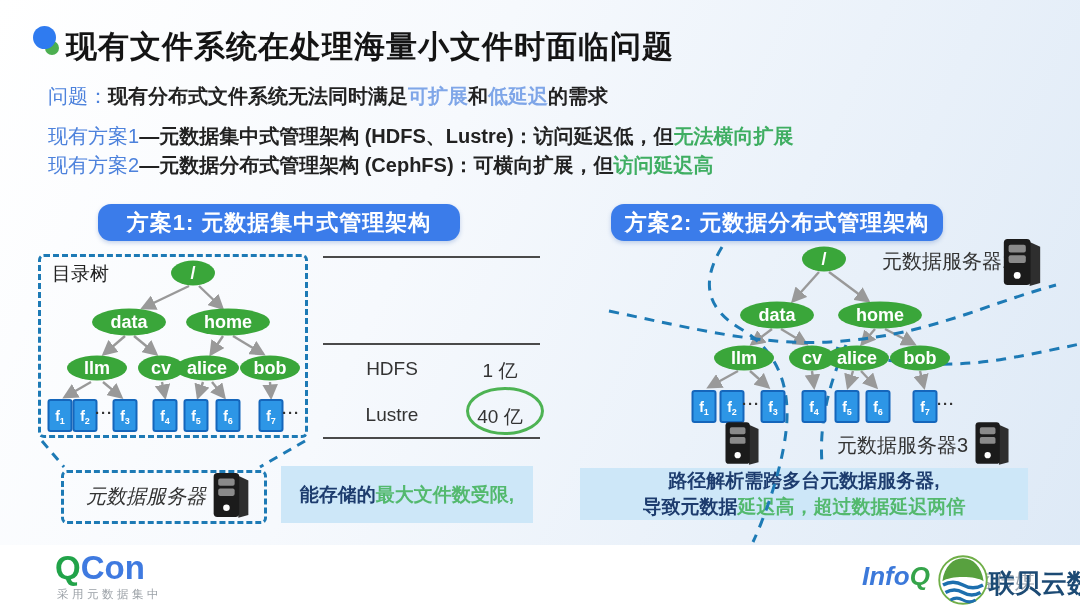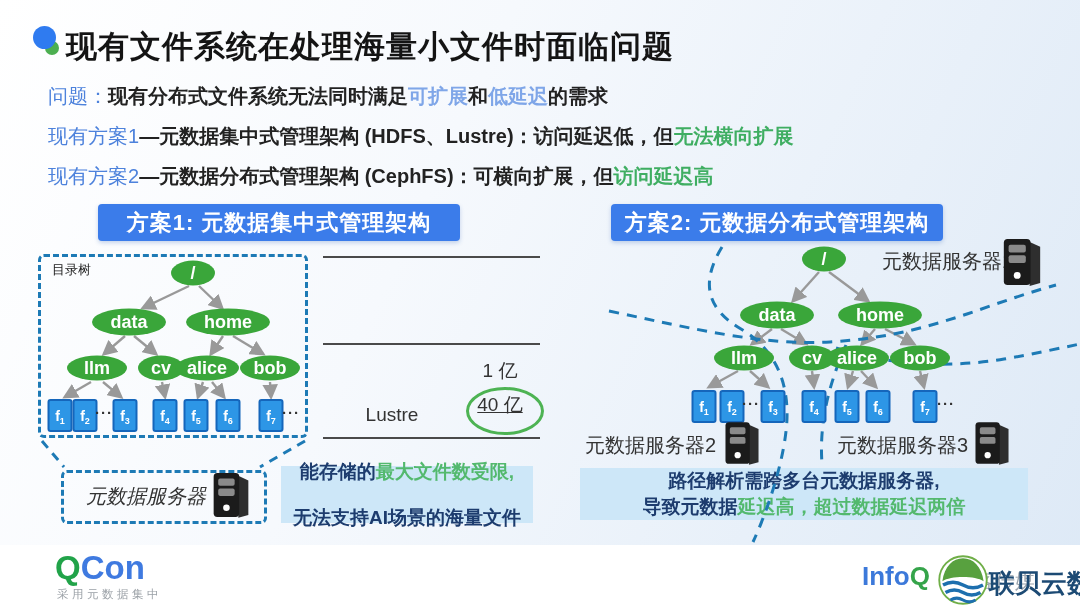--- a/index.html
+++ b/index.html
@@ -10,53 +10,53 @@
   
   .title{position:absolute;left:66px;top:26px;font-size:31px;font-weight:800;color:#141414;letter-spacing:1px;}
   .dot-blue{position:absolute;left:33px;top:26px;width:23px;height:23px;border-radius:50%;background:#2f7bf0;z-index:2;}
   .dot-green{position:absolute;left:45px;top:41px;width:14px;height:14px;border-radius:50%;background:#4caf50;z-index:1;}
   
   .intro{position:absolute;left:48px;font-size:20px;font-weight:600;color:#222;white-space:nowrap;}
   .lbl-blue{color:#4d82dc;font-weight:400;}
   .hl-blue{color:#7fa6e8;}
   .hl-green{color:#3fae62;}
   
-  .pill{position:absolute;height:37px;background:#3b7cea;border-radius:4px;color:#fff;
+  .pill{position:absolute;height:37px;background:#3b7cea;border-radius:13px;color:#fff;
     font-size:22px;font-weight:700;display:flex;align-items:center;justify-content:center;
     box-shadow:0 2px 4px rgba(40,90,180,.25);letter-spacing:1px;}
   
   .dash-box{position:absolute;border:3px dashed #1d7ab5;border-radius:6px;}
   
   .enode{position:absolute;background:#3aa63a;color:#fff;font-weight:700;border-radius:50%;
     display:flex;align-items:center;justify-content:center;transform:translate(-50%,-50%);
     font-size:18px;z-index:2;}
   .fnode{position:absolute;width:21px;height:29px;background:#2d96e6;border:2px solid #1566bb;
     border-radius:3px;color:#fff;display:flex;align-items:center;justify-content:center;
     transform:translateX(-50%);z-index:2;font-weight:600;}
   .fb{font-size:14px;line-height:14px;}
   .fs{font-size:9px;align-self:flex-end;margin-bottom:4px;}
   .dots{position:absolute;transform:translateX(-50%);font-size:15px;font-weight:700;color:#333;z-index:2;letter-spacing:1px;}
-  .tree-label{position:absolute;font-size:13px;color:#222;}
+  .tree-label{position:absolute;font-size:19px;color:#222;}
   
   .tline{position:absolute;height:2px;background:#4a4a4a;}
   .tcell{position:absolute;text-align:center;color:#333;white-space:pre-line;}
   .thead{font-size:18px;line-height:25px;}
   .trow{font-size:19px;}
   .circle-mark{position:absolute;border:3px solid #4db353;border-radius:50%;z-index:3;}
   
   .server-label{position:absolute;font-size:20px;color:#333;white-space:nowrap;}
   
   .note{position:absolute;background:#cde7f8;color:#1d3c6e;font-weight:600;font-size:19px;
     line-height:26px;text-align:center;display:flex;flex-direction:column;justify-content:center;}
   
   .qcon{position:absolute;left:55px;top:549px;font-size:33px;font-weight:800;letter-spacing:0px;}
   .qcon-q{color:#21a349;}
   .qcon-rest{color:#3f7ae0;}
   .qcon-sub{position:absolute;left:57px;top:587px;font-size:11.5px;color:#9aa0a6;letter-spacing:3.5px;}
-  .infoq{position:absolute;left:862px;top:561px;font-size:26px;font-weight:700;}
+  .infoq{position:absolute;left:862px;top:561px;font-size:26px;font-weight:700;font-style:italic;}
   .infoq-info{color:#3c79da;}
   .infoq-q{color:#35a44a;}
   .partner{position:absolute;left:955px;top:568px;font-size:20px;color:#9aa3ad;z-index:1;white-space:nowrap;}
   .wm-text{position:absolute;left:989px;top:566px;font-size:26px;font-weight:700;color:#1c4a74;z-index:3;white-space:nowrap;}
   .wm-circle{position:absolute;left:938px;top:555px;z-index:3;}
   svg.overlay{position:absolute;left:0;top:0;z-index:1;pointer-events:none;}
   .icon-wrap{position:absolute;z-index:2;}
 </style>
 </head>
 <body>
@@ -128,21 +128,21 @@
   <span class="dot-blue"></span>
   <span class="dot-green"></span>
   <div class="title">现有文件系统在处理海量小文件时面临问题</div>
 
   <div class="intro" style="top:83px;">
     <span class="lbl-blue">问题：</span><span>现有分布式文件系统无法同时满足</span><span class="hl-blue">可扩展</span><span>和</span><span class="hl-blue">低延迟</span><span>的需求</span>
   </div>
   <div class="intro" style="top:123px;">
     <span class="lbl-blue">现有方案1</span><span>—元数据集中式管理架构 (HDFS、Lustre)：访问延迟低，但</span><span class="hl-green">无法横向扩展</span>
   </div>
-  <div class="intro" style="top:163px;text-align:center;">
+  <div class="intro" style="top:152px;text-align:center;">
     <span class="lbl-blue">现有方案2</span><span>—元数据分布式管理架构 (CephFS)：可横向扩展，但</span><span class="hl-green">访问延迟高</span>
   </div>
 
   <div class="pill" style="left:98px;top:204px;width:362px;">方案1: 元数据集中式管理架构</div>
 
   <div class="dash-box" style="left:38px;top:254px;width:264px;height:178px;"></div>
   <div class="tree-label" style="left:52px;top:261px;">目录树</div>
 
   <div class="enode" style="left:193px;top:273px;width:44px;height:25px;">/</div>
   <div class="enode" style="left:129px;top:322px;width:74px;height:27px;">data</div>
@@ -179,34 +179,34 @@
     </div>
   <div class="fnode" style="left:271px;top:399px;">
       <span class="fb">f</span>
       <span class="fs">7</span>
     </div>
   <div class="dots" style="left:291px;top:404px;">···</div>
 
   <div class="tline" style="left:323px;top:256px;width:217px;"></div>
   <div class="tline" style="left:323px;top:343px;width:217px;"></div>
   <div class="tline" style="left:323px;top:437px;width:217px;"></div>
+  <div class="tcell trow" style="left:326px;top:358px;width:132px;">HDFS</div>
   <div class="tcell trow" style="left:462px;top:358px;width:76px;">1 亿</div>
   <div class="tcell trow" style="left:326px;top:404px;width:132px;">Lustre</div>
-  <div class="tcell trow" style="left:462px;top:392px;width:76px;text-decoration:underline;">40 亿</div>
+  <div class="tcell trow" style="left:462px;top:404px;width:76px;">40 亿</div>
   <div class="circle-mark" style="left:466px;top:387px;width:72px;height:42px;"></div>
 
   <div class="dash-box" style="left:61px;top:470px;width:200px;height:48px;"></div>
   <div class="server-label" style="left:86px;top:483px;font-style:italic;">元数据服务器</div>
   <svg class="icon-wrap" style="left:210px;top:471px;" width="42" height="48">
       <use href="#server-icon"></use>
     </svg>
 
   <div class="note" style="left:281px;top:466px;width:252px;height:57px;gap:20px;">
     <div><span>能存储的</span><span class="hl-green" style="color:#53b96e">最大文件数受限,</span></div>
-    <div>无法支持AI场景的海量文件</div>
   </div>
 
   <div class="pill" style="left:611px;top:204px;width:332px;">方案2: 元数据分布式管理架构</div>
 
   <div class="enode" style="left:824px;top:259px;width:44px;height:25px;">/</div>
   <div class="enode" style="left:777px;top:315px;width:74px;height:27px;">data</div>
   <div class="enode" style="left:880px;top:315px;width:84px;height:27px;">home</div>
   <div class="enode" style="left:744px;top:358px;width:60px;height:25px;">llm</div>
   <div class="enode" style="left:812px;top:358px;width:46px;height:25px;">cv</div>
   <div class="enode" style="left:857px;top:358px;width:64px;height:25px;">alice</div>
@@ -240,21 +240,20 @@
   <div class="fnode" style="left:925px;top:390px;">
       <span class="fb">f</span>
       <span class="fs">7</span>
     </div>
   <div class="dots" style="left:946px;top:395px;">···</div>
 
   <div class="server-label" style="left:882px;top:248px;">元数据服务器1</div>
   <svg class="icon-wrap" style="left:1000px;top:236px;" width="44" height="52">
       <use href="#server-icon"></use>
     </svg>
-  <div class="server-label" style="left:585px;top:432px;">元数据服务器2</div>
   <svg class="icon-wrap" style="left:722px;top:419px;" width="40" height="48">
       <use href="#server-icon"></use>
     </svg>
   <div class="server-label" style="left:837px;top:432px;">元数据服务器3</div>
   <svg class="icon-wrap" style="left:972px;top:419px;" width="40" height="48">
       <use href="#server-icon"></use>
     </svg>
 
   <div class="note" style="left:580px;top:468px;width:448px;height:52px;">
     <div>路径解析需跨多台元数据服务器,</div>

